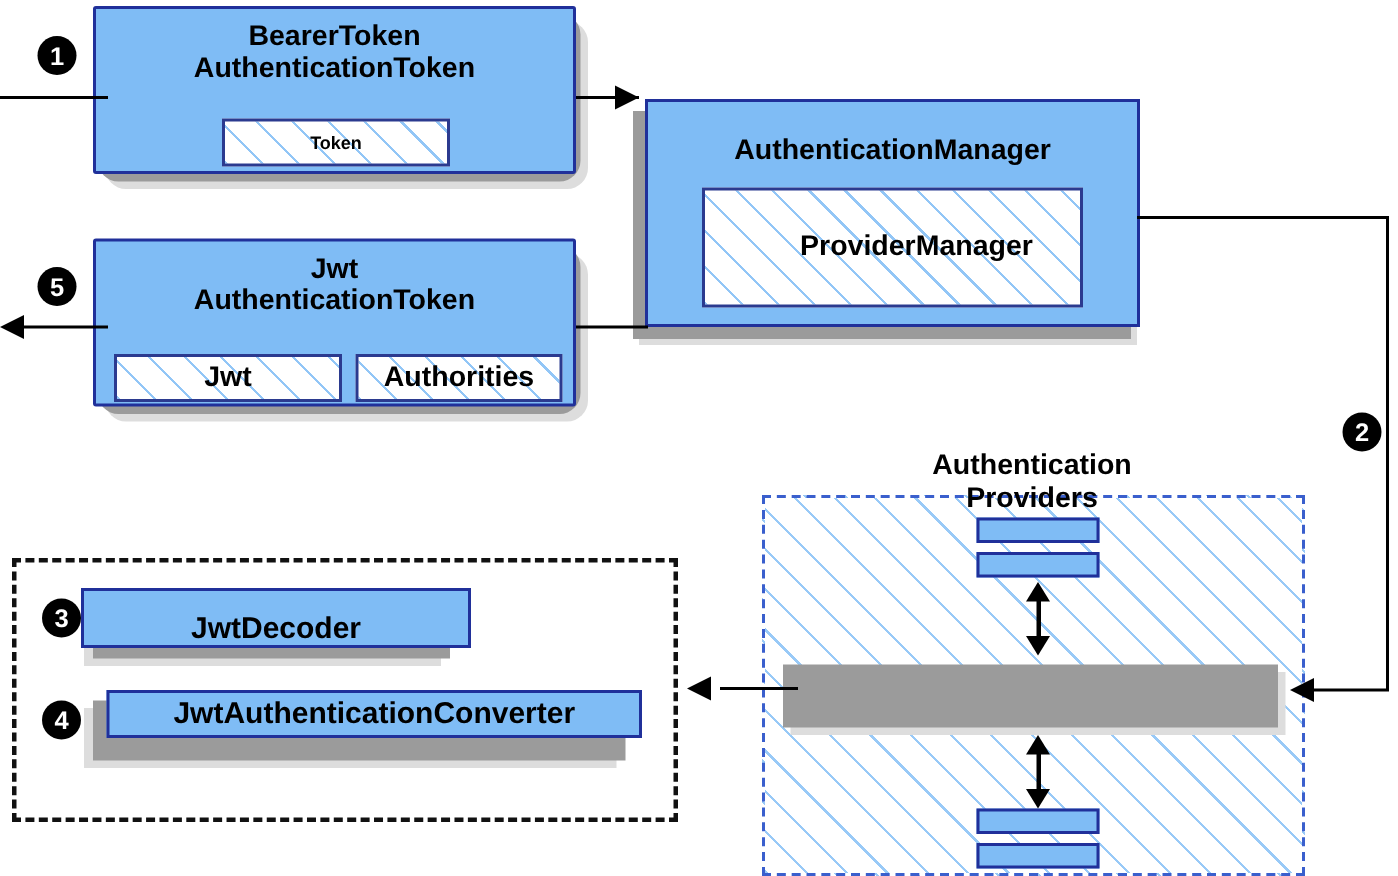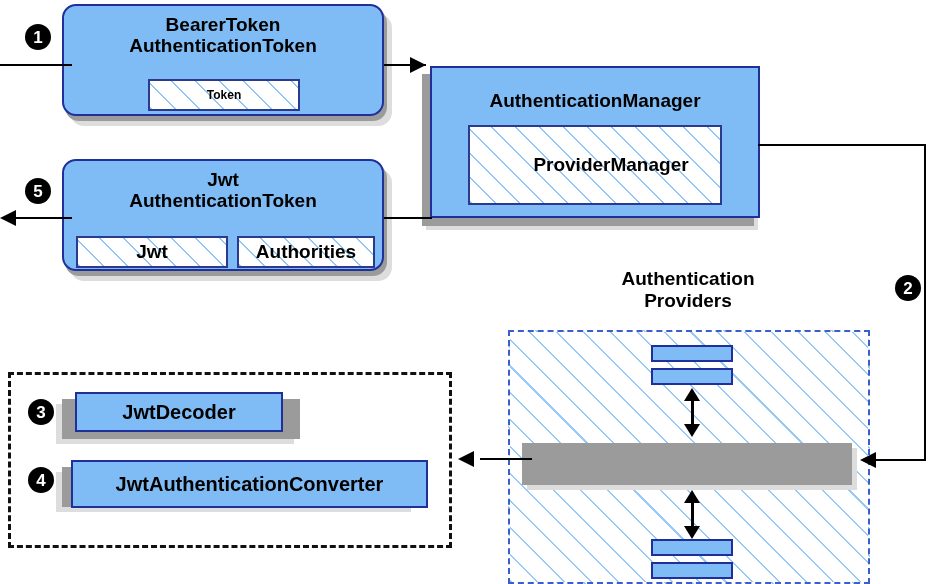--- a/index.html
+++ b/index.html
@@ -24,21 +24,21 @@
     border: 2px solid #20309A;
     color: #000;
     font-weight: bold;
     display: flex;
     align-items: center;
     justify-content: center;
     text-align: center;
     line-height: 1.12;
     z-index: 4;
   }
-  .rounded { border-radius: 14px; }
+  .rounded { border-radius: 2px; }
 
   
   .shadow-d {
     background: #9b9b9b;
     z-index: 2;
   }
   .shadow-l {
     background: #dddddd;
     z-index: 1;
   }
@@ -100,20 +100,21 @@
     z-index: 20;
   }
 
   
   .plain-label {
     color: #000;
     font-weight: bold;
     text-align: center;
     line-height: 1.15;
     z-index: 10;
+    margin-top: 32px;
   }
 
   
   .ln-h { background: #000000; height: 2px; z-index: 8; }
   .ln-v { background: #000000; width: 2px; z-index: 8; }
 
   .arrow { width: 0; height: 0; z-index: 9; }
   .arrow-r {
     border-top: 8px solid transparent;
     border-bottom: 8px solid transparent;
@@ -227,29 +228,29 @@
   <div class="abs mini-bar" style="left:651px; top:539px; width:82px; height:17px;"></div>
   <div class="abs mini-bar" style="left:651px; top:562px; width:82px; height:17px;"></div>
 
   <div class="abs dashed-black" style="left:8px; top:372px; width:444px; height:176px;"></div>
 
   <div class="abs ln-h" style="left:480px; top:458px; width:52px;"></div>
   <div class="abs arrow arrow-l" style="left:458px; top:451px;"></div>
 
   <div class="abs shadow-l" style="left:56px; top:404px; width:238px; height:40px;"></div>
   <div class="abs shadow-d" style="left:62px; top:399px; width:238px; height:40px;"></div>
-  <div class="abs blue-box" style="left:75px; top:392px; width:208px; height:40px; font-size:20px;">
+  <div class="abs blue-box" style="left:54px; top:392px; width:260px; height:40px; font-size:20px;align-items:flex-end;">
     <span>JwtDecoder</span>
   </div>
   <div class="abs bullet" style="left:28px; top:399px; width:26px; height:26px;">
     <span>3</span>
   </div>
 
   <div class="abs shadow-l" style="left:56px; top:472px; width:355px; height:40px;"></div>
   <div class="abs shadow-d" style="left:62px; top:467px; width:355px; height:40px;"></div>
-  <div class="abs blue-box" style="left:71px; top:460px; width:357px; height:48px; font-size:20px;">
+  <div class="abs blue-box" style="left:71px; top:460px; width:357px; height:32px; font-size:20px;">
     <span>JwtAuthenticationConverter</span>
   </div>
   <div class="abs bullet" style="left:28px; top:467px; width:26px; height:26px;">
     <span>4</span>
   </div>
 
 </div>
 
 </body></html>

